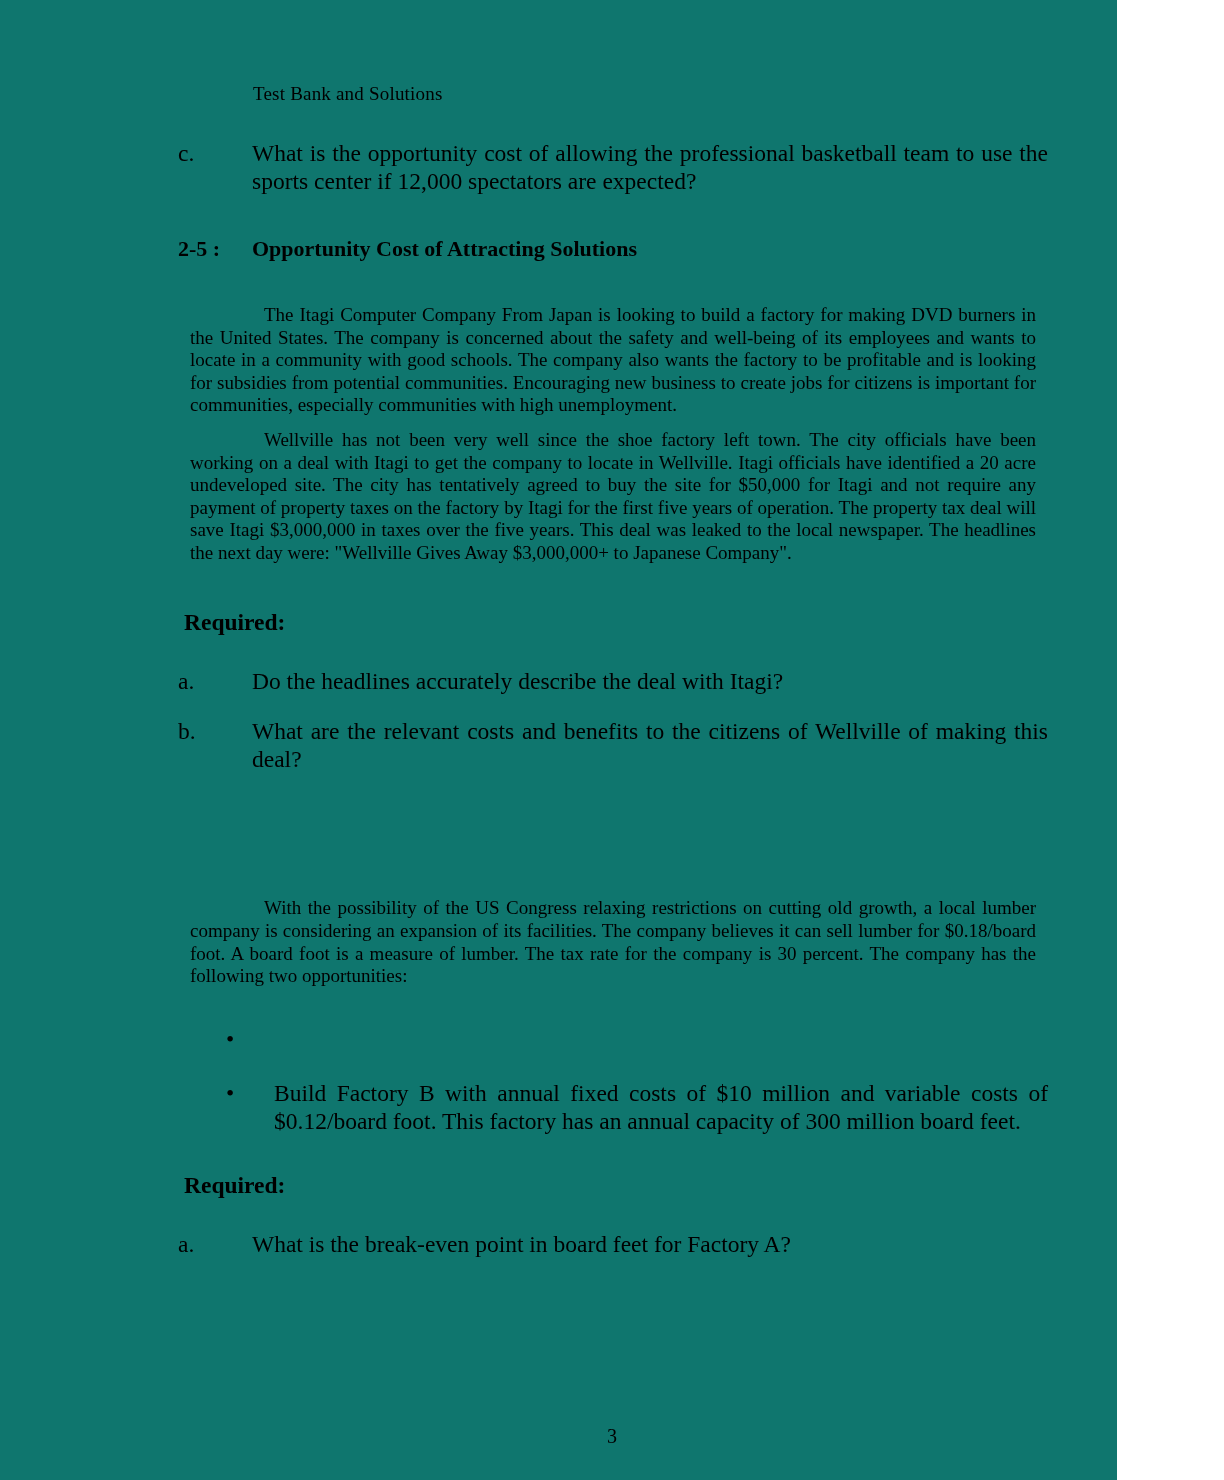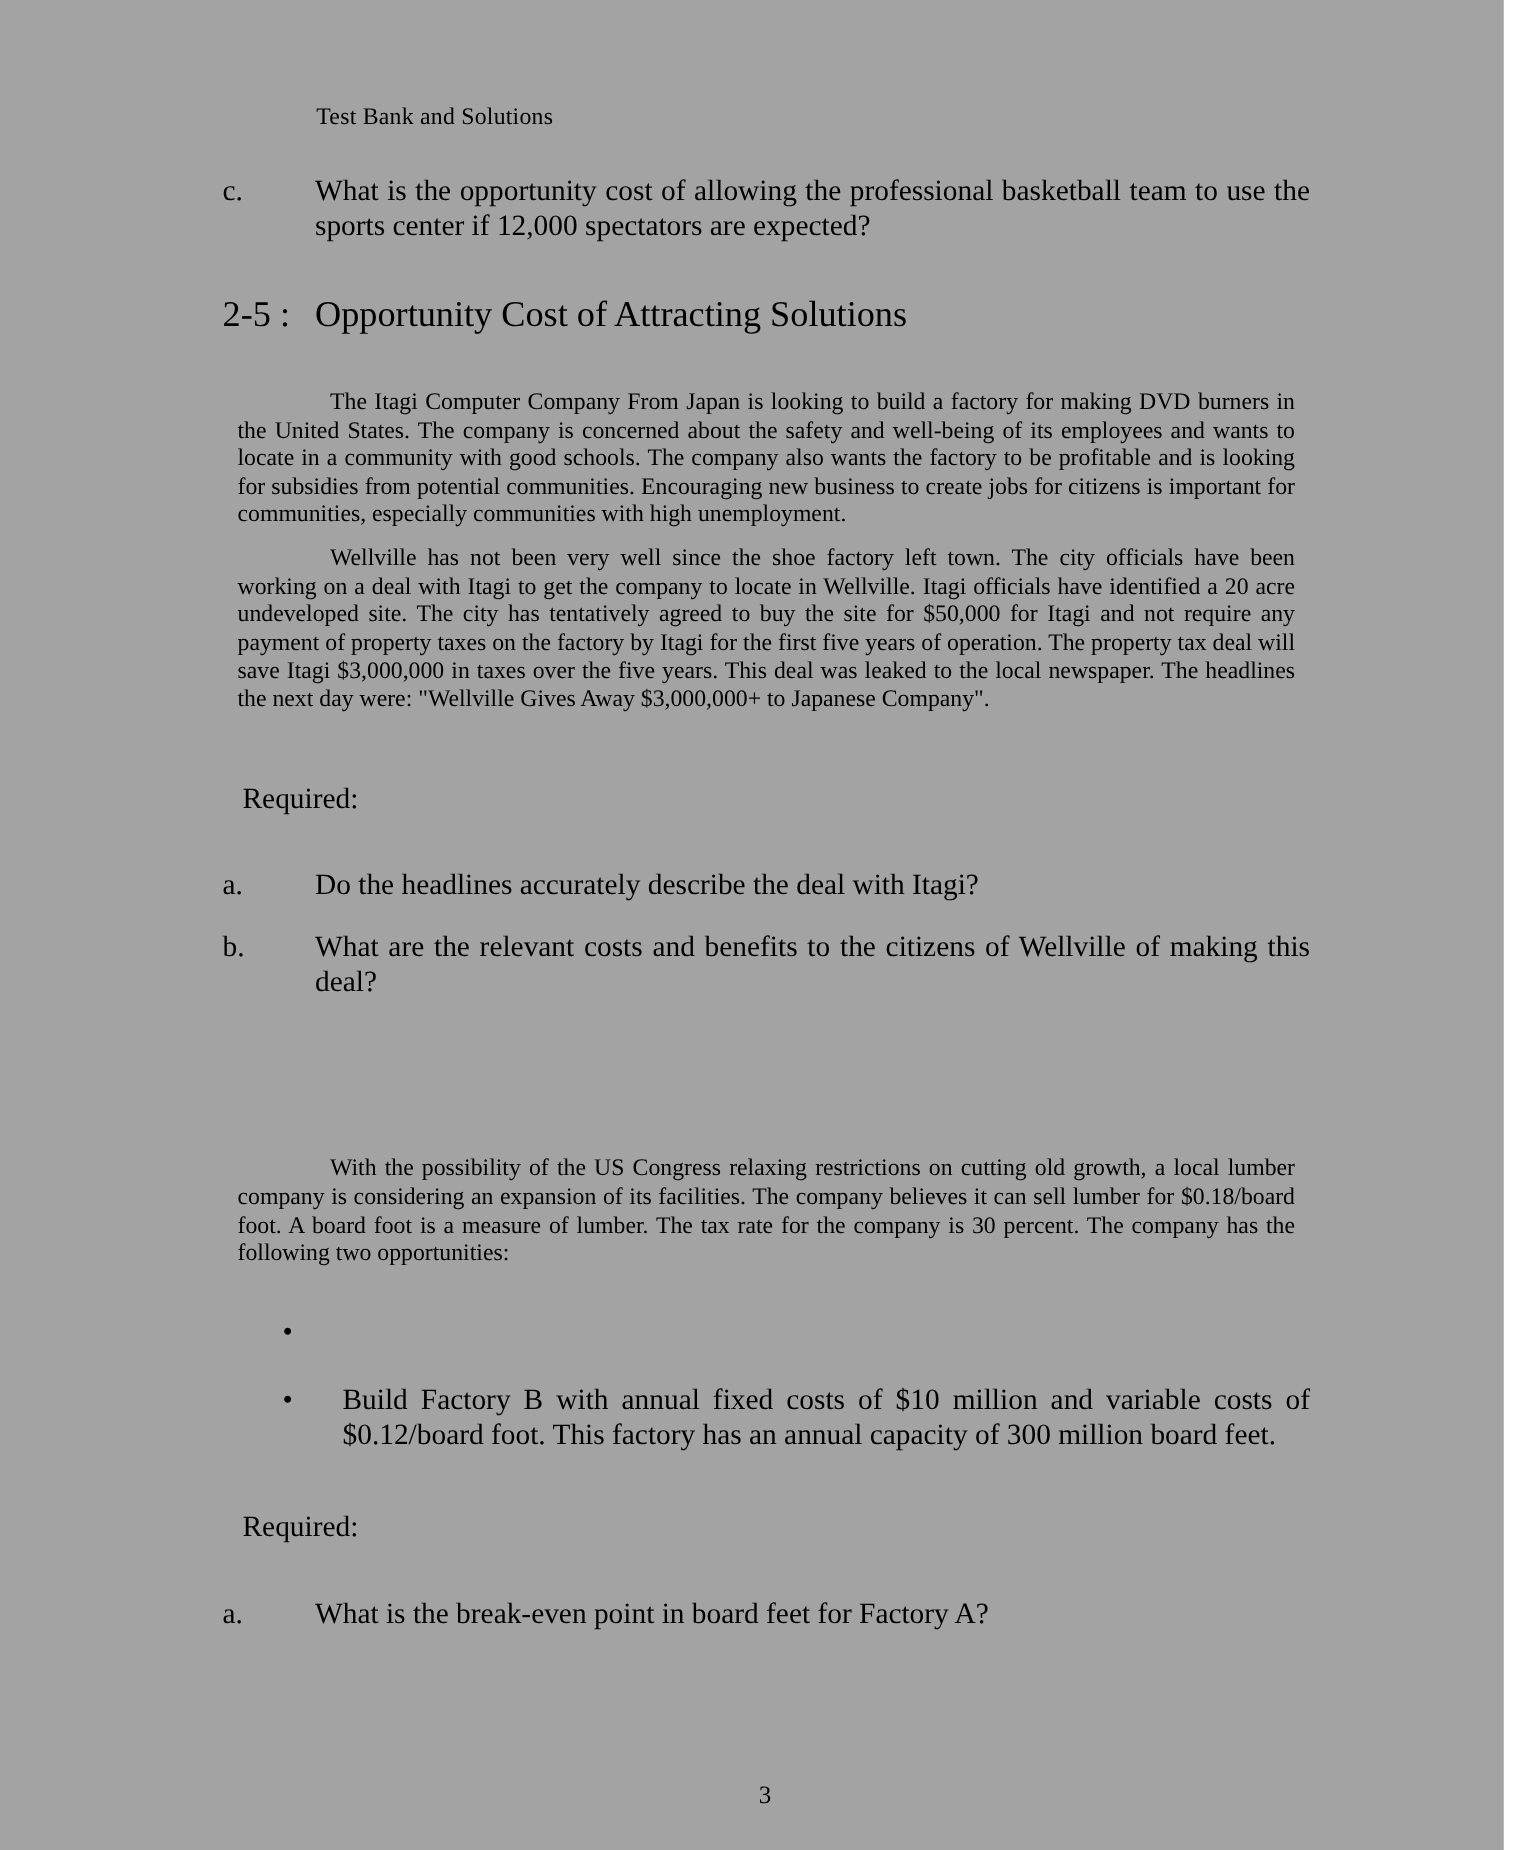--- a/index.html
+++ b/index.html
@@ -11,23 +11,23 @@
     width: 1224px;
     height: 1480px;
     font-family: "Liberation Serif", serif;
     color: #000000;
     position: relative;
     overflow: hidden;
   }
   .page {
     position: absolute;
     top: 0; left: 0;
-    width: 1203px;
+    width: 1117px;
     height: 1480px;
-    background: #a3a3a3;
+    background: #0f766e;
   }
   .header {
     position: absolute;
     left: 253px;
     top: 83px;
     font-size: 19px;
     letter-spacing: 0.2px;
   }
   .content {
     position: absolute;
@@ -57,34 +57,34 @@
   }
   .list-body {
     flex: 1 1 auto;
     font-size: 23.5px;
     line-height: 1.19;
     text-align: justify;
   }
   .section-head {
     display: flex;
     align-items: flex-start;
-    font-weight: normal;
-    font-size: 29px;
+    font-weight: bold;
+    font-size: 22px;
   }
   .section-num {
     width: 74px;
     flex: 0 0 74px;
   }
   .section-title {
     flex: 1 1 auto;
   }
   .required {
-    font-weight: normal;
+    font-weight: bold;
     font-size: 23.5px;
-    margin: 16px;
+    margin: 6px;
   }
   .bullet-row {
     display: flex;
     align-items: flex-start;
     margin: 0;
     padding-left: 48px;
   }
   .bullet-mark {
     width: 48px;
     flex: 0 0 48px;

